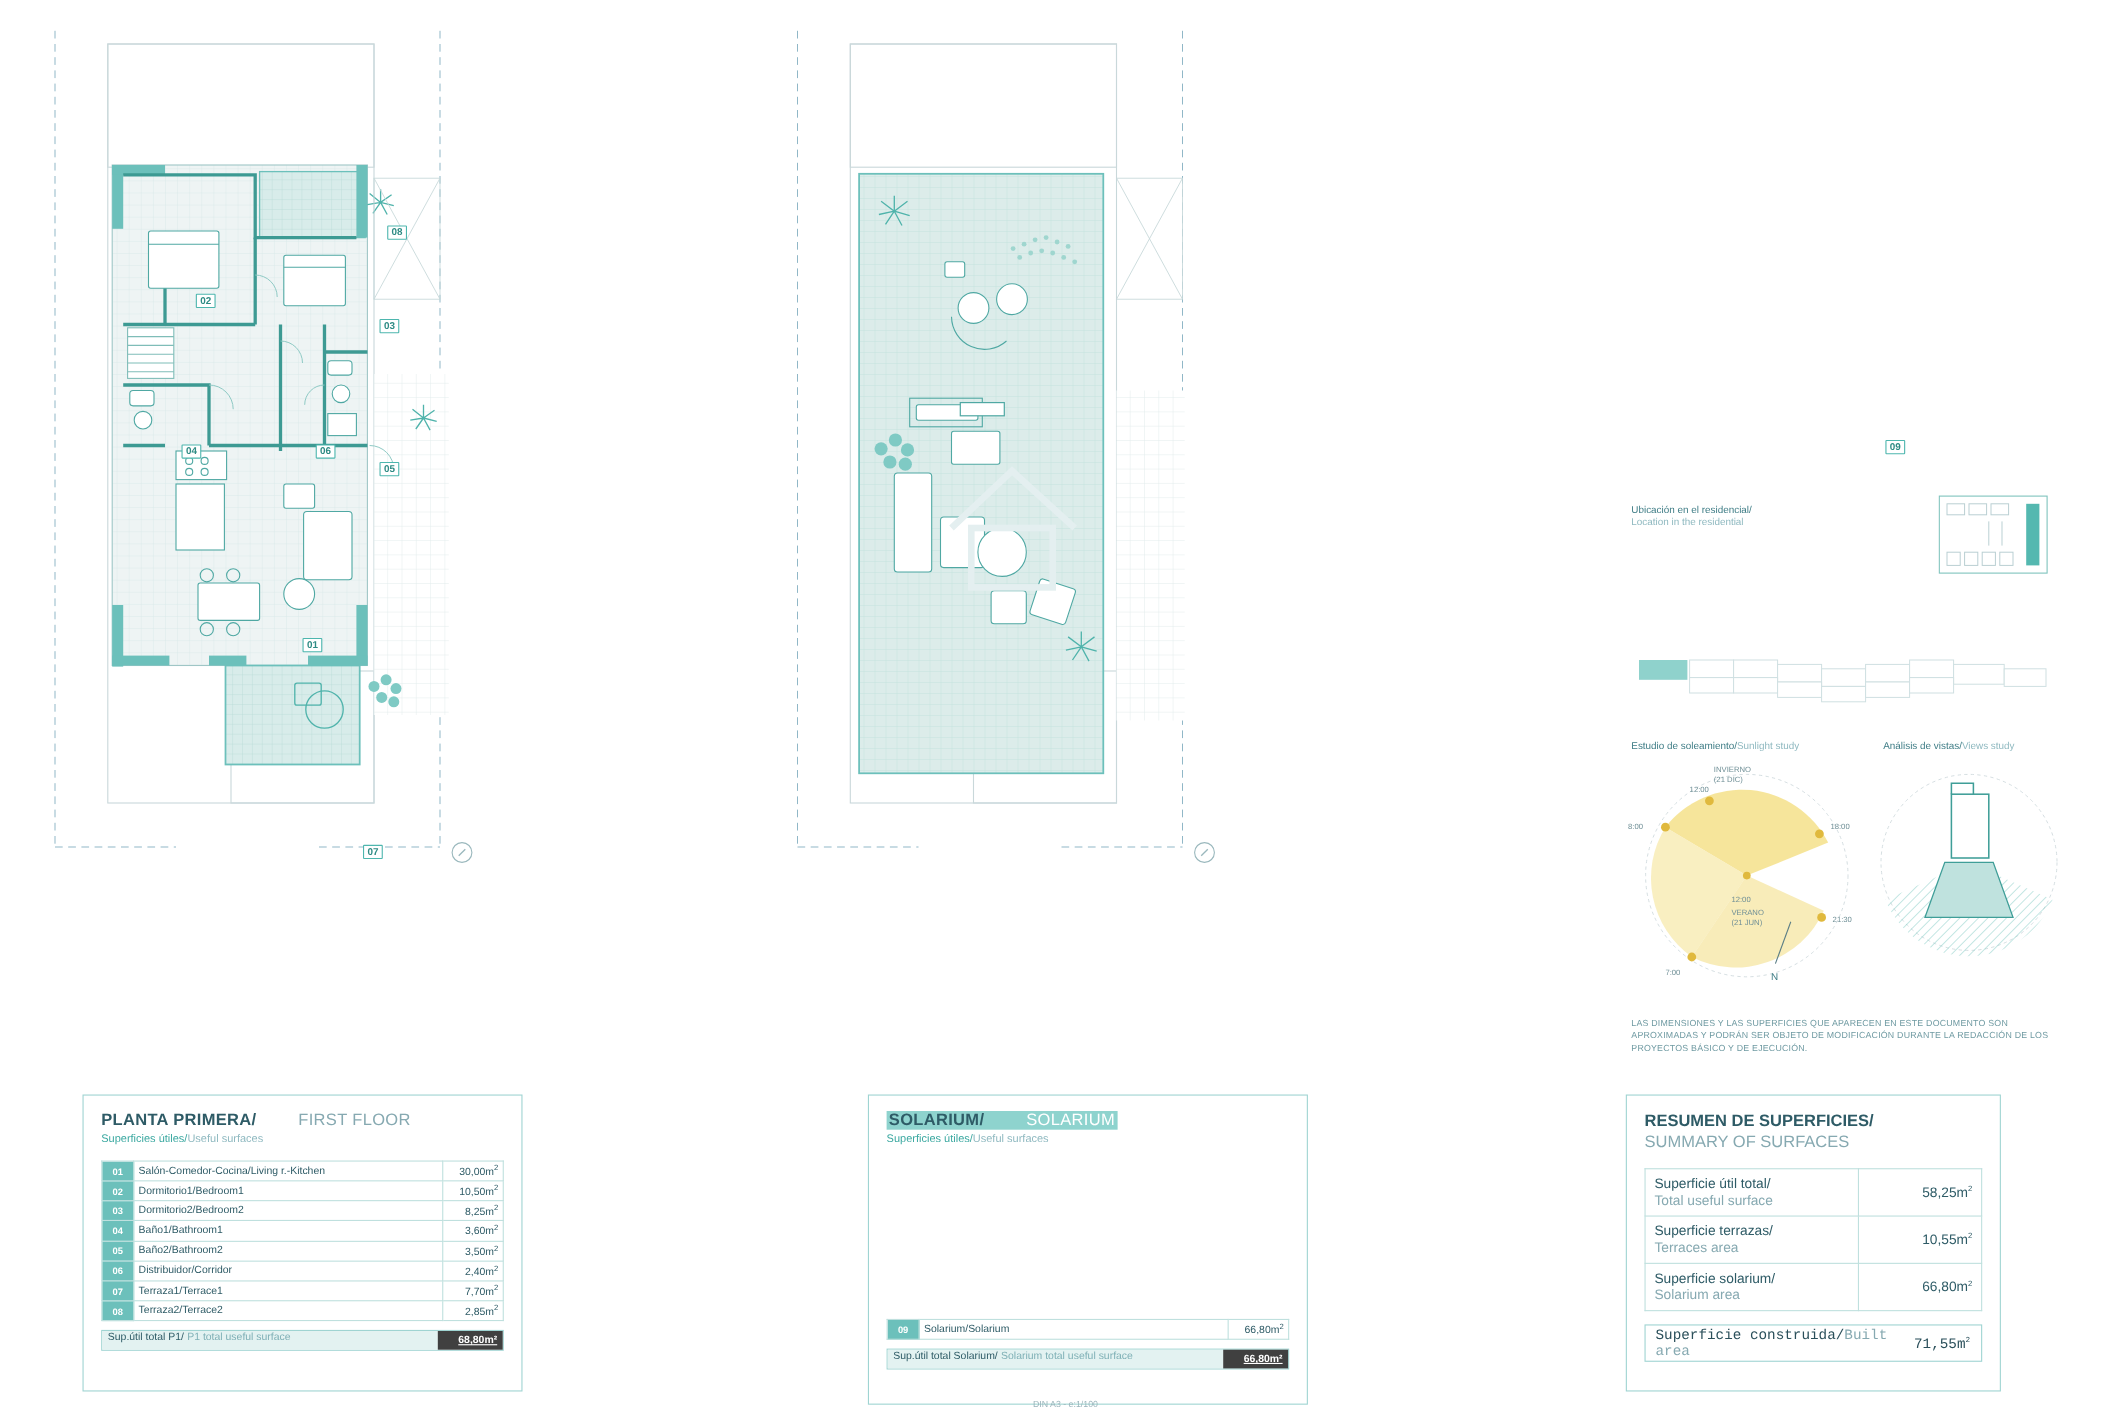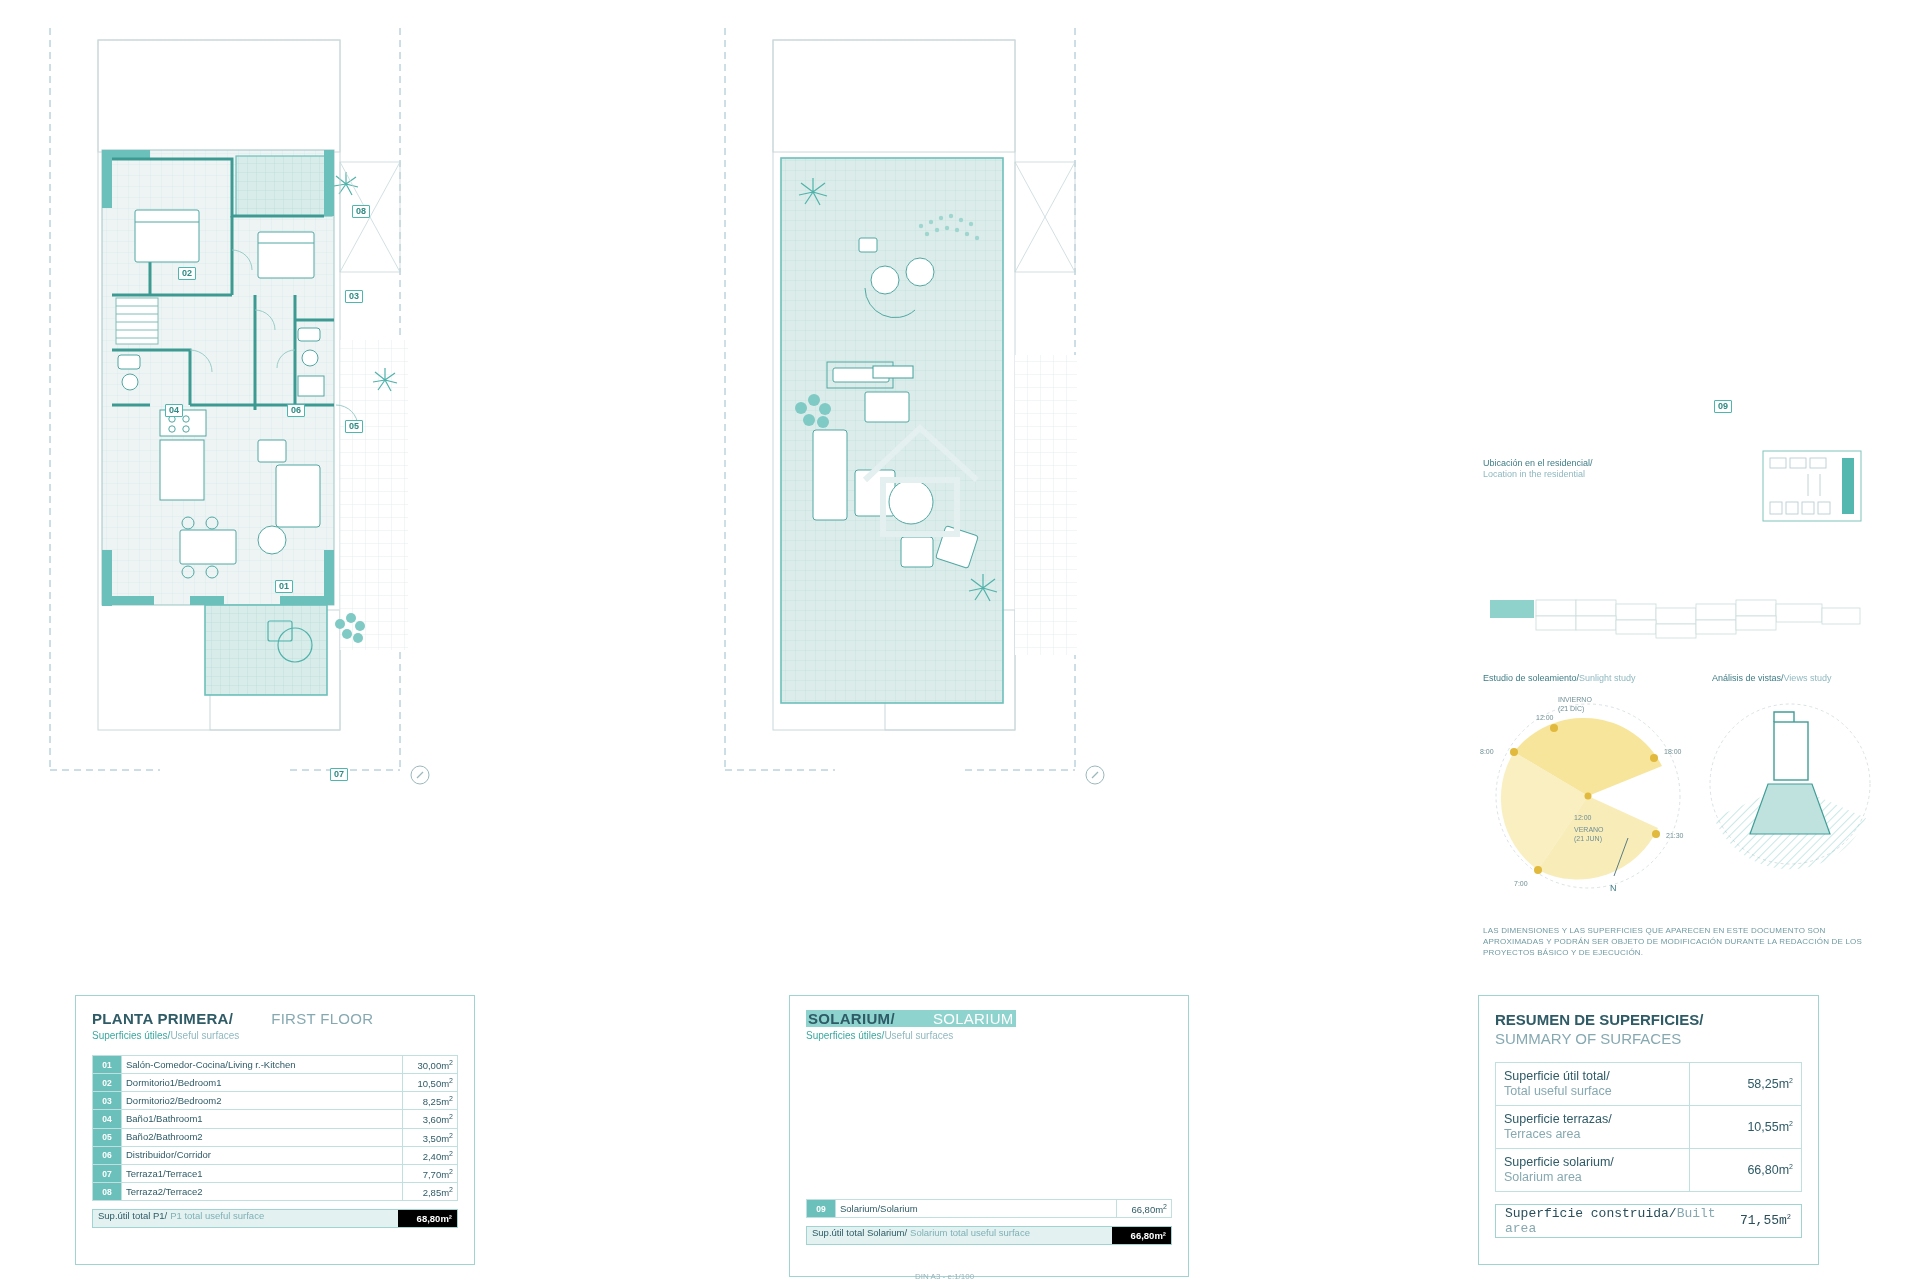--- a/index.html
+++ b/index.html
@@ -60,21 +60,21 @@
     margin-top:8px;
     display:flex;
     border:1px solid #9fd4d2;
     background:#ffffff;
     font-size:9.5px;
     height:17px;
     align-items:stretch;
   }
   .total-row .lbl{flex:1;display:flex;align-items:flex-start;padding-left:5px;background:#e3f2f1;color:#2e5b66;}
   .total-row .lbl .alt{color:#7fb0b6;padding-left:3px;}
-  .total-row .v{width:54px;display:flex;align-items:center;justify-content:flex-end;padding-right:5px;background:#000000;color:#fff;font-weight:700;}
+  .total-row .v{width:54px;display:flex;align-items:center;justify-content:flex-end;padding-right:5px;background:#404040;color:#fff;font-weight:700;text-decoration:underline;}
 
   
   .sum-title{font-size:15px;font-weight:700;color:#2e5b66;line-height:19px;}
   .sum-title .alt{font-weight:400;color:#86a9b1;}
   table.sum{border-collapse:collapse;width:100%;font-size:12.5px;color:#2e5b66;}
   table.sum td{border:1px solid #bfe0de;padding:6px 8px;vertical-align:middle;}
   table.sum td.l{line-height:15px;}
   table.sum td.l .alt{color:#86a9b1;}
   table.sum td.r{text-align:right;white-space:nowrap;width:95px;}
   .built{
@@ -85,21 +85,21 @@
   .built .r{padding-right:10px;font-weight:400;}
 
   
   .mini-label{font-size:9px;color:#3f7d86;line-height:11px;}
   .mini-label .alt{color:#8fb9c0;}
   .note{
     font-size:8px;color:#6f9aa2;line-height:11px;letter-spacing:.2px;
   }
   .study-title{font-size:9px;color:#3f7d86;}
   .study-title .alt{color:#8fb9c0;}
-  .scale-note{font-size:8px;color:#9ab4bb;}
+  .scale-note{font-size:8px;color:#9ab4bb;margin-left:24px;}
 
   .room-tag{
     position:absolute;
     background:#ffffff;
     border:1px solid #4db6ae;
     color:#2e8b84;
     font-size:9px;
     font-weight:700;
     padding:1px 3px;
     border-radius:1px;

